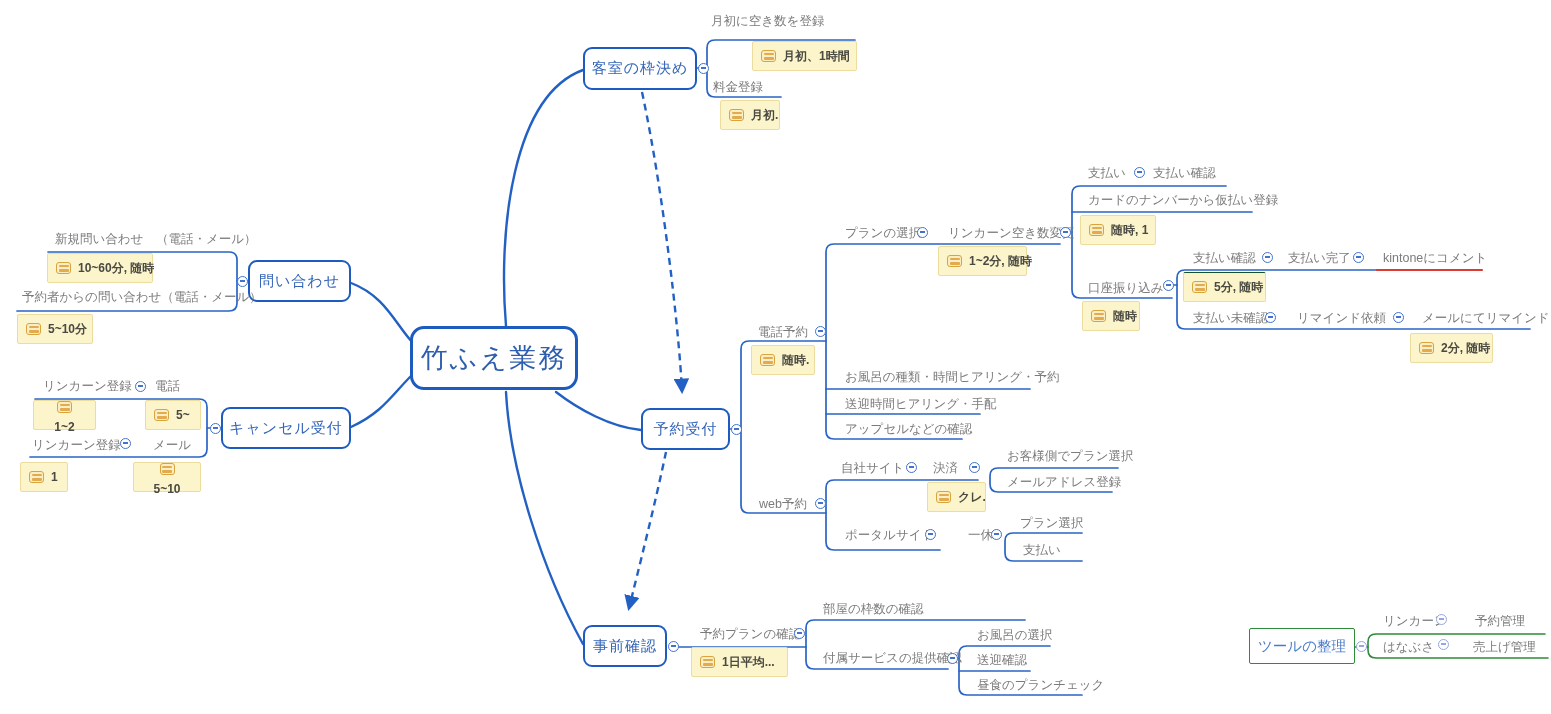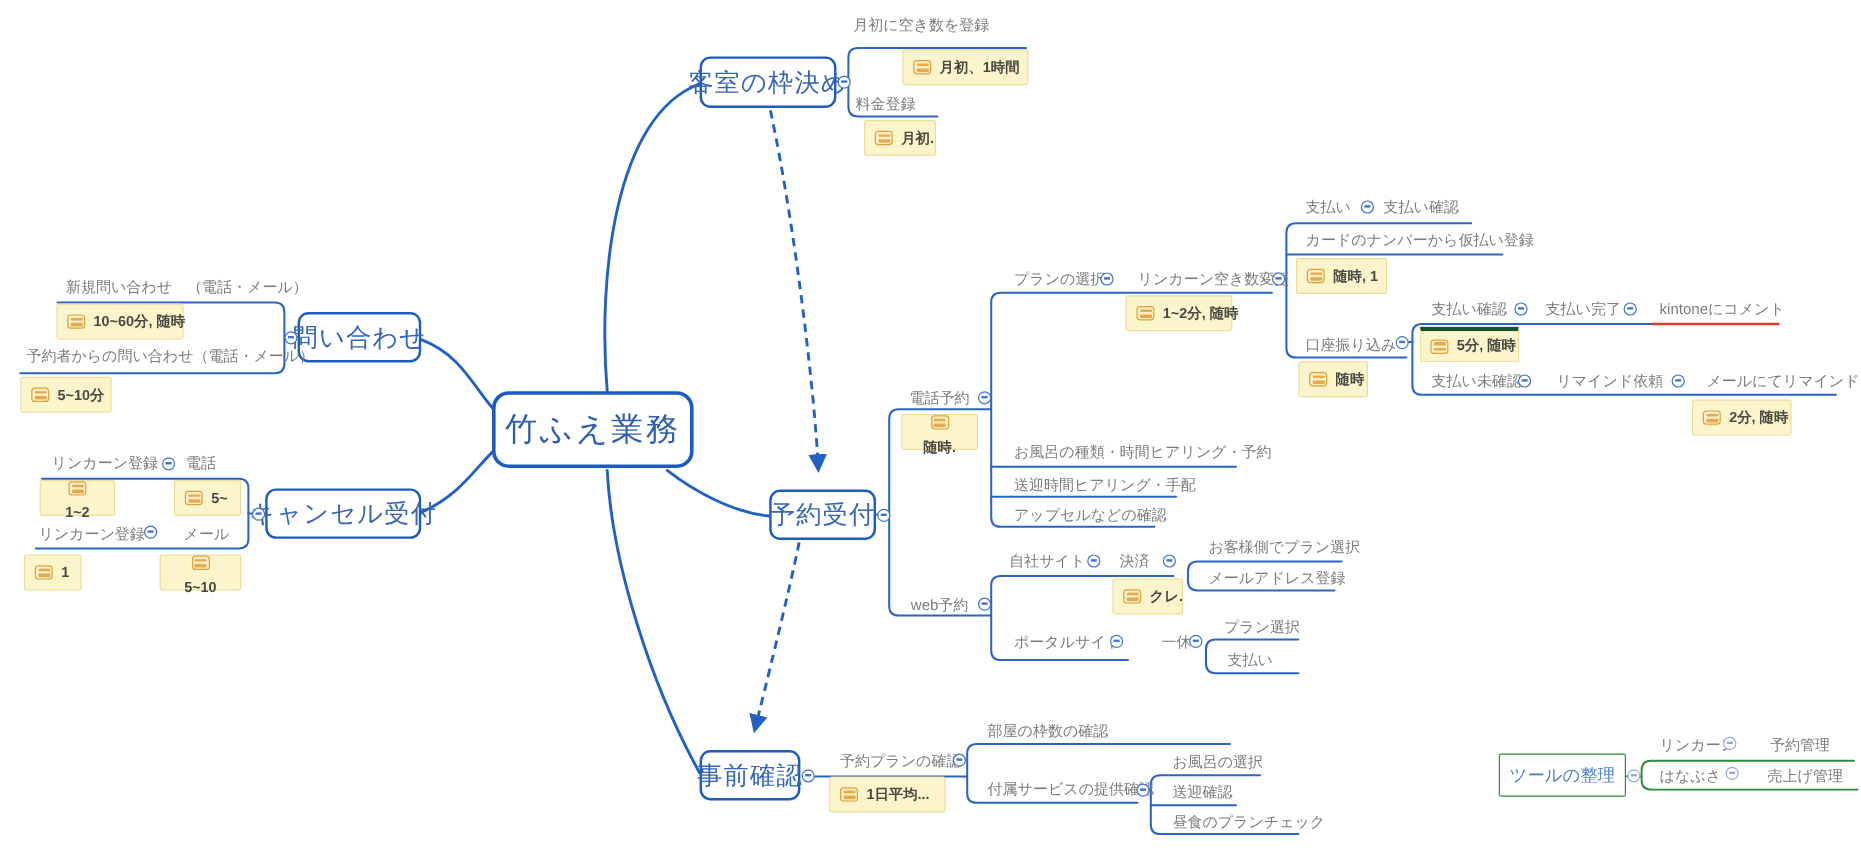--- a/index.html
+++ b/index.html
@@ -6,32 +6,32 @@
   #canvas{position:relative;width:1551px;height:714px;background:#ffffff;overflow:hidden;
           font-family:"Liberation Sans","DejaVu Sans",sans-serif;}
   #wires{position:absolute;left:0;top:0;}
   #node-layer{position:absolute;left:0;top:0;width:100%;height:100%;}
 
   .topic{position:absolute;box-sizing:border-box;background:#ffffff;display:flex;
          align-items:center;justify-content:center;white-space:nowrap;cursor:pointer;
          font-family:"Liberation Serif","DejaVu Serif",serif;}
   .topic.central{border:3.5px solid #1d5cbe;border-radius:14px;font-size:27px;
                  letter-spacing:2px;color:#2e5fae;}
-  .topic.blue{border:2.5px solid #1d5cbe;border-radius:9px;font-size:21px;
+  .topic.blue{border:2.5px solid #1d5cbe;border-radius:9px;font-size:15px;
               letter-spacing:1px;color:#3465b8;}
   .topic.green{border:1.5px solid #2e8b3a;border-radius:2px;font-size:14.5px;
                color:#4c7cc9;font-family:"Liberation Sans","DejaVu Sans",sans-serif;}
 
   .map-label{position:absolute;font-size:12.5px;color:#7b7b7b;white-space:nowrap;
              line-height:14px;cursor:pointer;}
 
   .note{position:absolute;box-sizing:border-box;background:#fcf4cb;border:1px solid #ecdc9e;
         border-radius:2px;display:flex;align-items:center;padding:0 8px;gap:7px;
         font-size:12px;font-weight:600;color:#4a4a42;white-space:nowrap;cursor:pointer;}
-  .note.red-top{border-top:4px solid #14532d;}
+  .note.red-top{border-top:1px solid #14532d;}
   .note-icon{display:inline-flex;flex-direction:column;justify-content:center;gap:2px;
              width:15px;height:12px;border:1.5px solid #daa43c;border-radius:3px;
              background:#faeec6;box-sizing:border-box;padding:1px 1.5px;flex:0 0 auto;}
   .note-icon i{display:block;height:2.5px;border-radius:1px;background:#e3ab4e;}
 
   .minus{position:absolute;width:11px;height:11px;border-radius:50%;background:#ffffff;
          box-sizing:border-box;border:1.5px solid #4272cc;display:flex;align-items:center;
          justify-content:center;cursor:pointer;}
   .minus i{display:block;width:5px;height:1.5px;background:#4272cc;}
   .minus.light{border-color:#97a6e2;}
@@ -210,21 +210,21 @@
         </span>
         <span>1</span>
       </div>
       <div class="note" style="left: 133px; top: 462px; width: 68px; height: 30px; flex-direction: column;">
         <span class="note-icon">
           <i></i>
           <i></i>
         </span>
         <span>5~10</span>
       </div>
-      <div class="note" style="left: 751px; top: 345px; width: 64px; height: 30px; flex-direction: column;">
+      <div class="note" style="left: 751px; top: 345px; width: 64px; height: 30px;">
         <span class="note-icon">
           <i></i>
           <i></i>
         </span>
         <span>随時.</span>
       </div>
       <div class="note" style="left: 938px; top: 246px; width: 89px; height: 30px;">
         <span class="note-icon">
           <i></i>
           <i></i>

